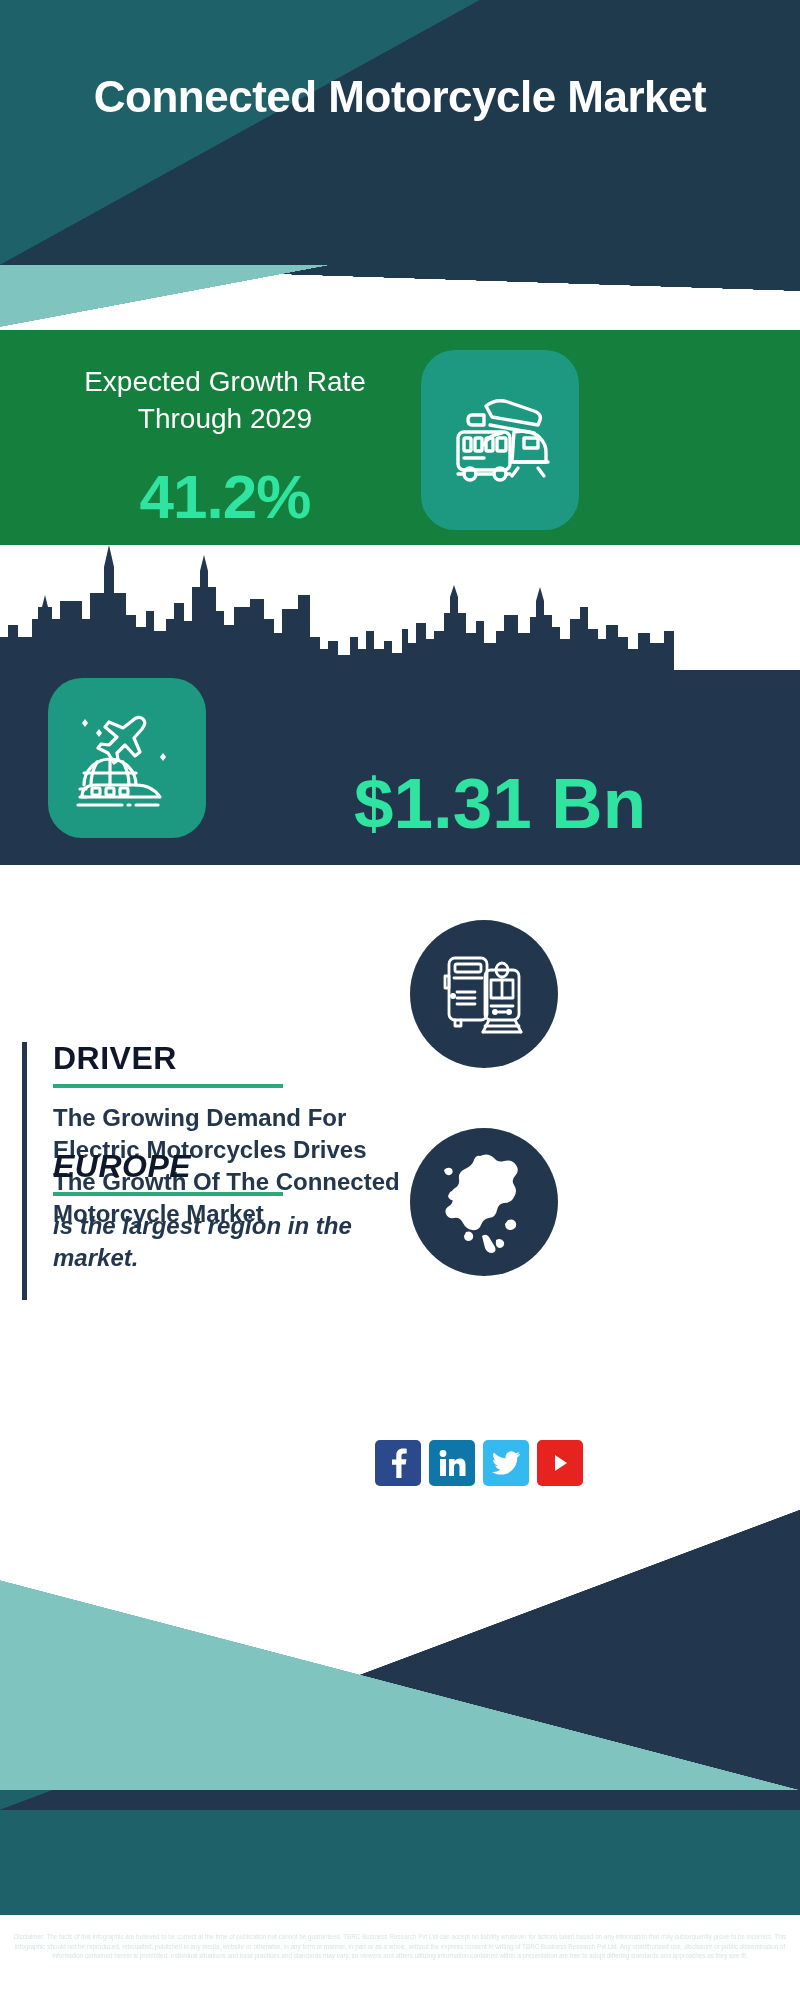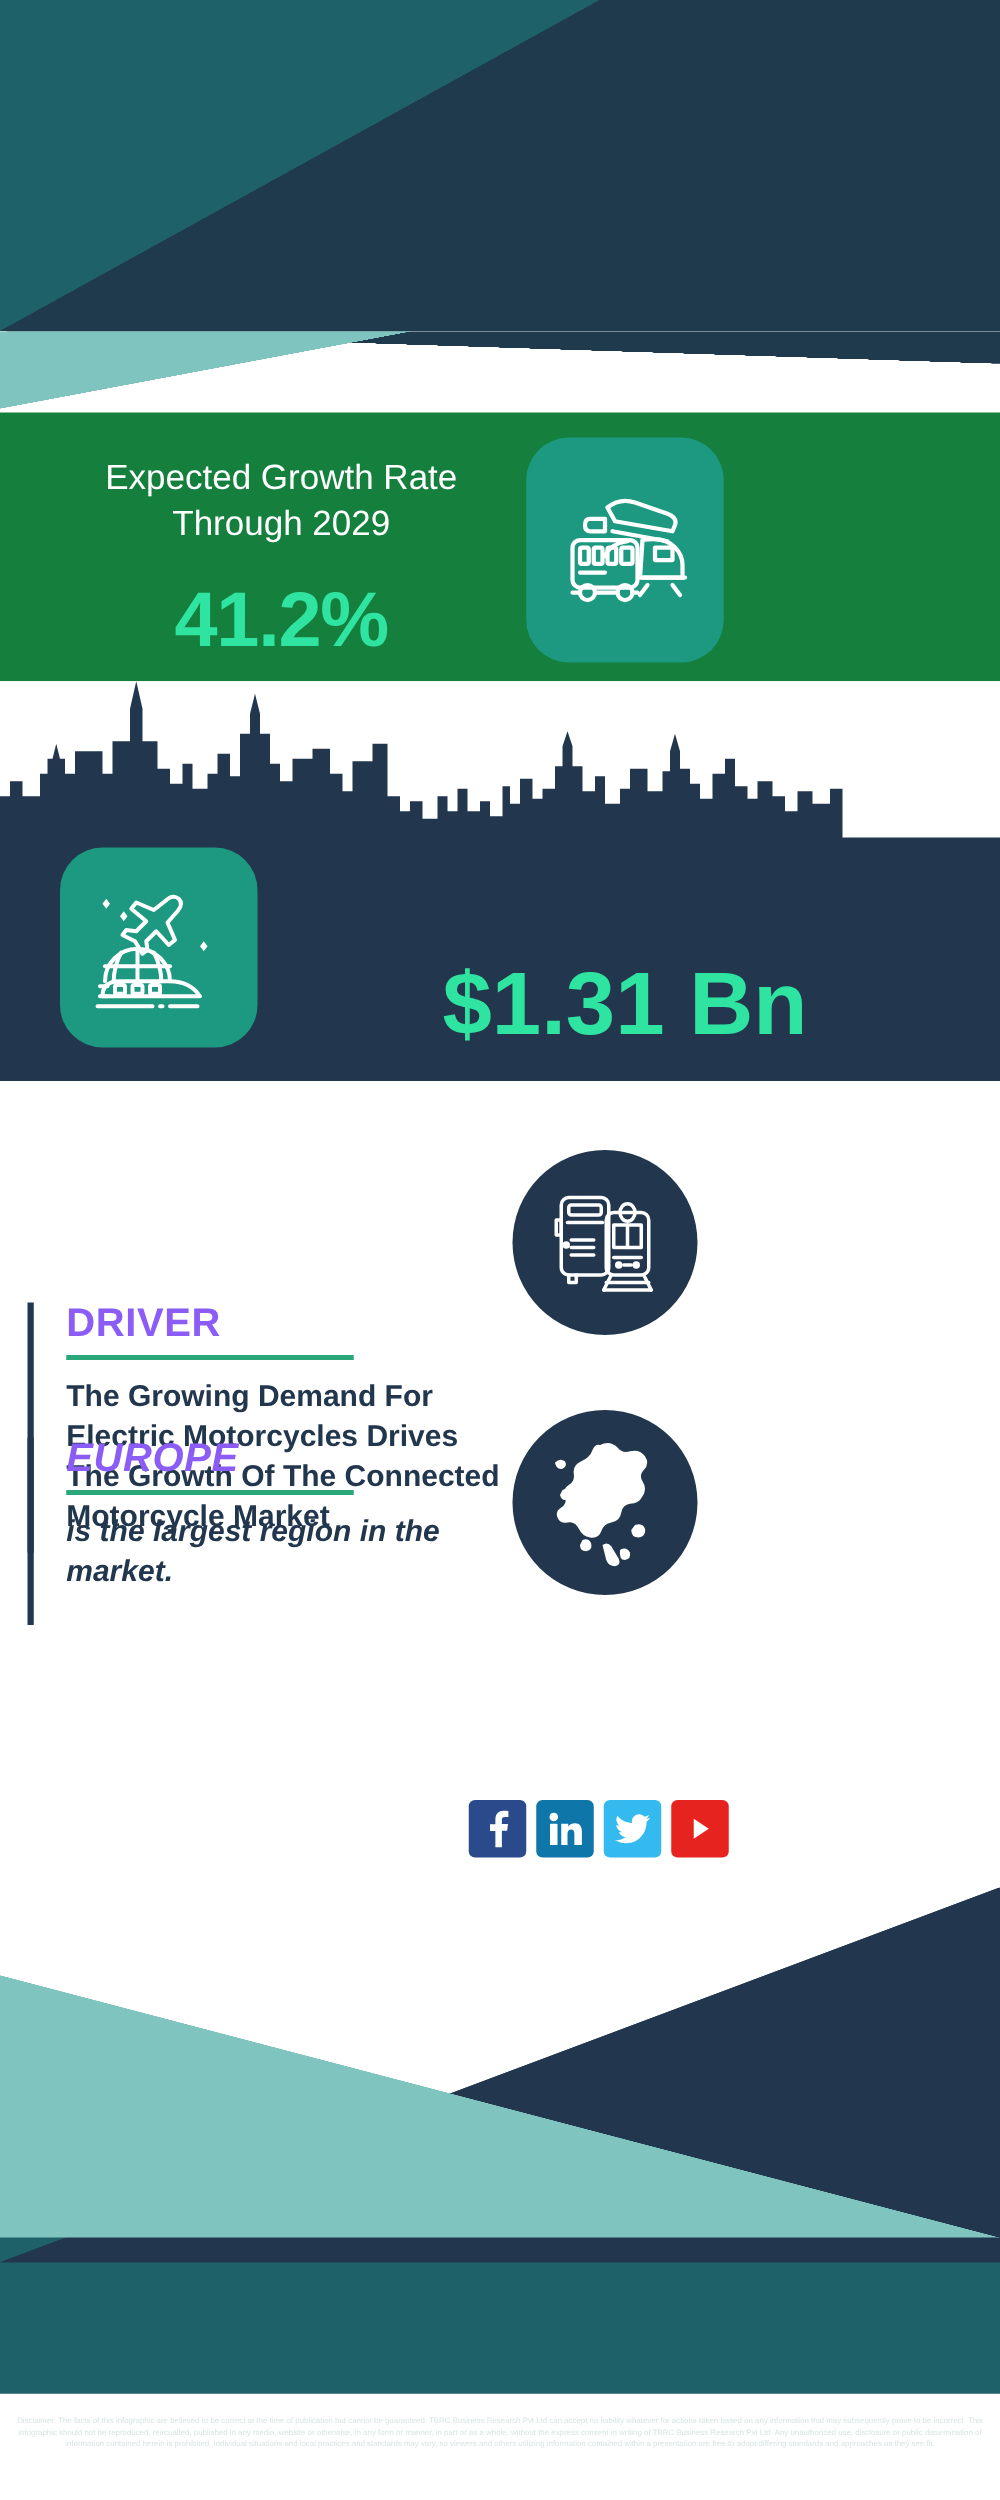--- a/index.html
+++ b/index.html
@@ -41,21 +41,21 @@
   .icon-box-2{position:absolute;left:48px;top:678px;width:158px;height:160px;border-radius:34px;background:#1c9980;
     display:flex;align-items:center;justify-content:center;z-index:4;}
   .mkt-label{position:absolute;left:230px;top:690px;width:540px;text-align:center;
     color:#ffffff;font-size:28px;line-height:1.32;z-index:4;}
   .mkt-value{position:absolute;left:230px;top:768px;width:540px;text-align:center;
     color:#2fe3a0;font-size:71px;font-weight:bold;line-height:1;z-index:4;}
 
   
   .body-area{position:absolute;left:0;top:865px;width:800px;height:455px;background:#ffffff;}
   .card{position:absolute;padding-left:26px;border-left:5px solid #22374d;}
-  .card-title{color:#8b5cf6;font-size:32px;font-weight:bold;line-height:1;letter-spacing:0.5px;}
+  .card-title{color:#0f172a;font-size:32px;font-weight:bold;line-height:1;letter-spacing:0.5px;}
   .card-rule{width:230px;height:4px;background:#2aa87a;margin:10px 0 14px 0;}
   .card-text{color:#22374d;font-size:24px;font-weight:bold;line-height:1.34;max-width:360px;}
   .circle-icon{position:absolute;width:148px;height:148px;border-radius:50%;background:#22374d;
     display:flex;align-items:center;justify-content:center;}
 
   
   .footer{position:absolute;left:0;top:1320px;width:800px;height:680px;background:#ffffff;overflow:hidden;}
   .f-dark{position:absolute;left:0;top:190px;width:800px;height:300px;
     background:linear-gradient(to bottom right,transparent 0%,transparent 49.9%,#22374d 50%);}
   .f-teal-lt{position:absolute;left:0;top:260px;width:800px;height:210px;
@@ -72,20 +72,21 @@
   .disclaimer{position:absolute;left:0;top:1932px;width:800px;padding:0 8px;box-sizing:border-box;
     color:#d6e6e4;font-size:6.3px;line-height:1.52;text-align:center;z-index:9;}
 </style>
 </head>
 <body>
 
 <div class="page">
 
   <div class="header">
     <div class="header-tri2"></div>
+    <div class="header-title">Connected Motorcycle Market</div>
   </div>
 
   <div class="wedge-band">
     <div class="wedge-dark"></div>
     <div class="wedge-teal"></div>
   </div>
 
   <div class="growth">
     <div class="growth-label">Expected Growth Rate Through 2029</div>
     <div class="growth-value">41.2%</div>

